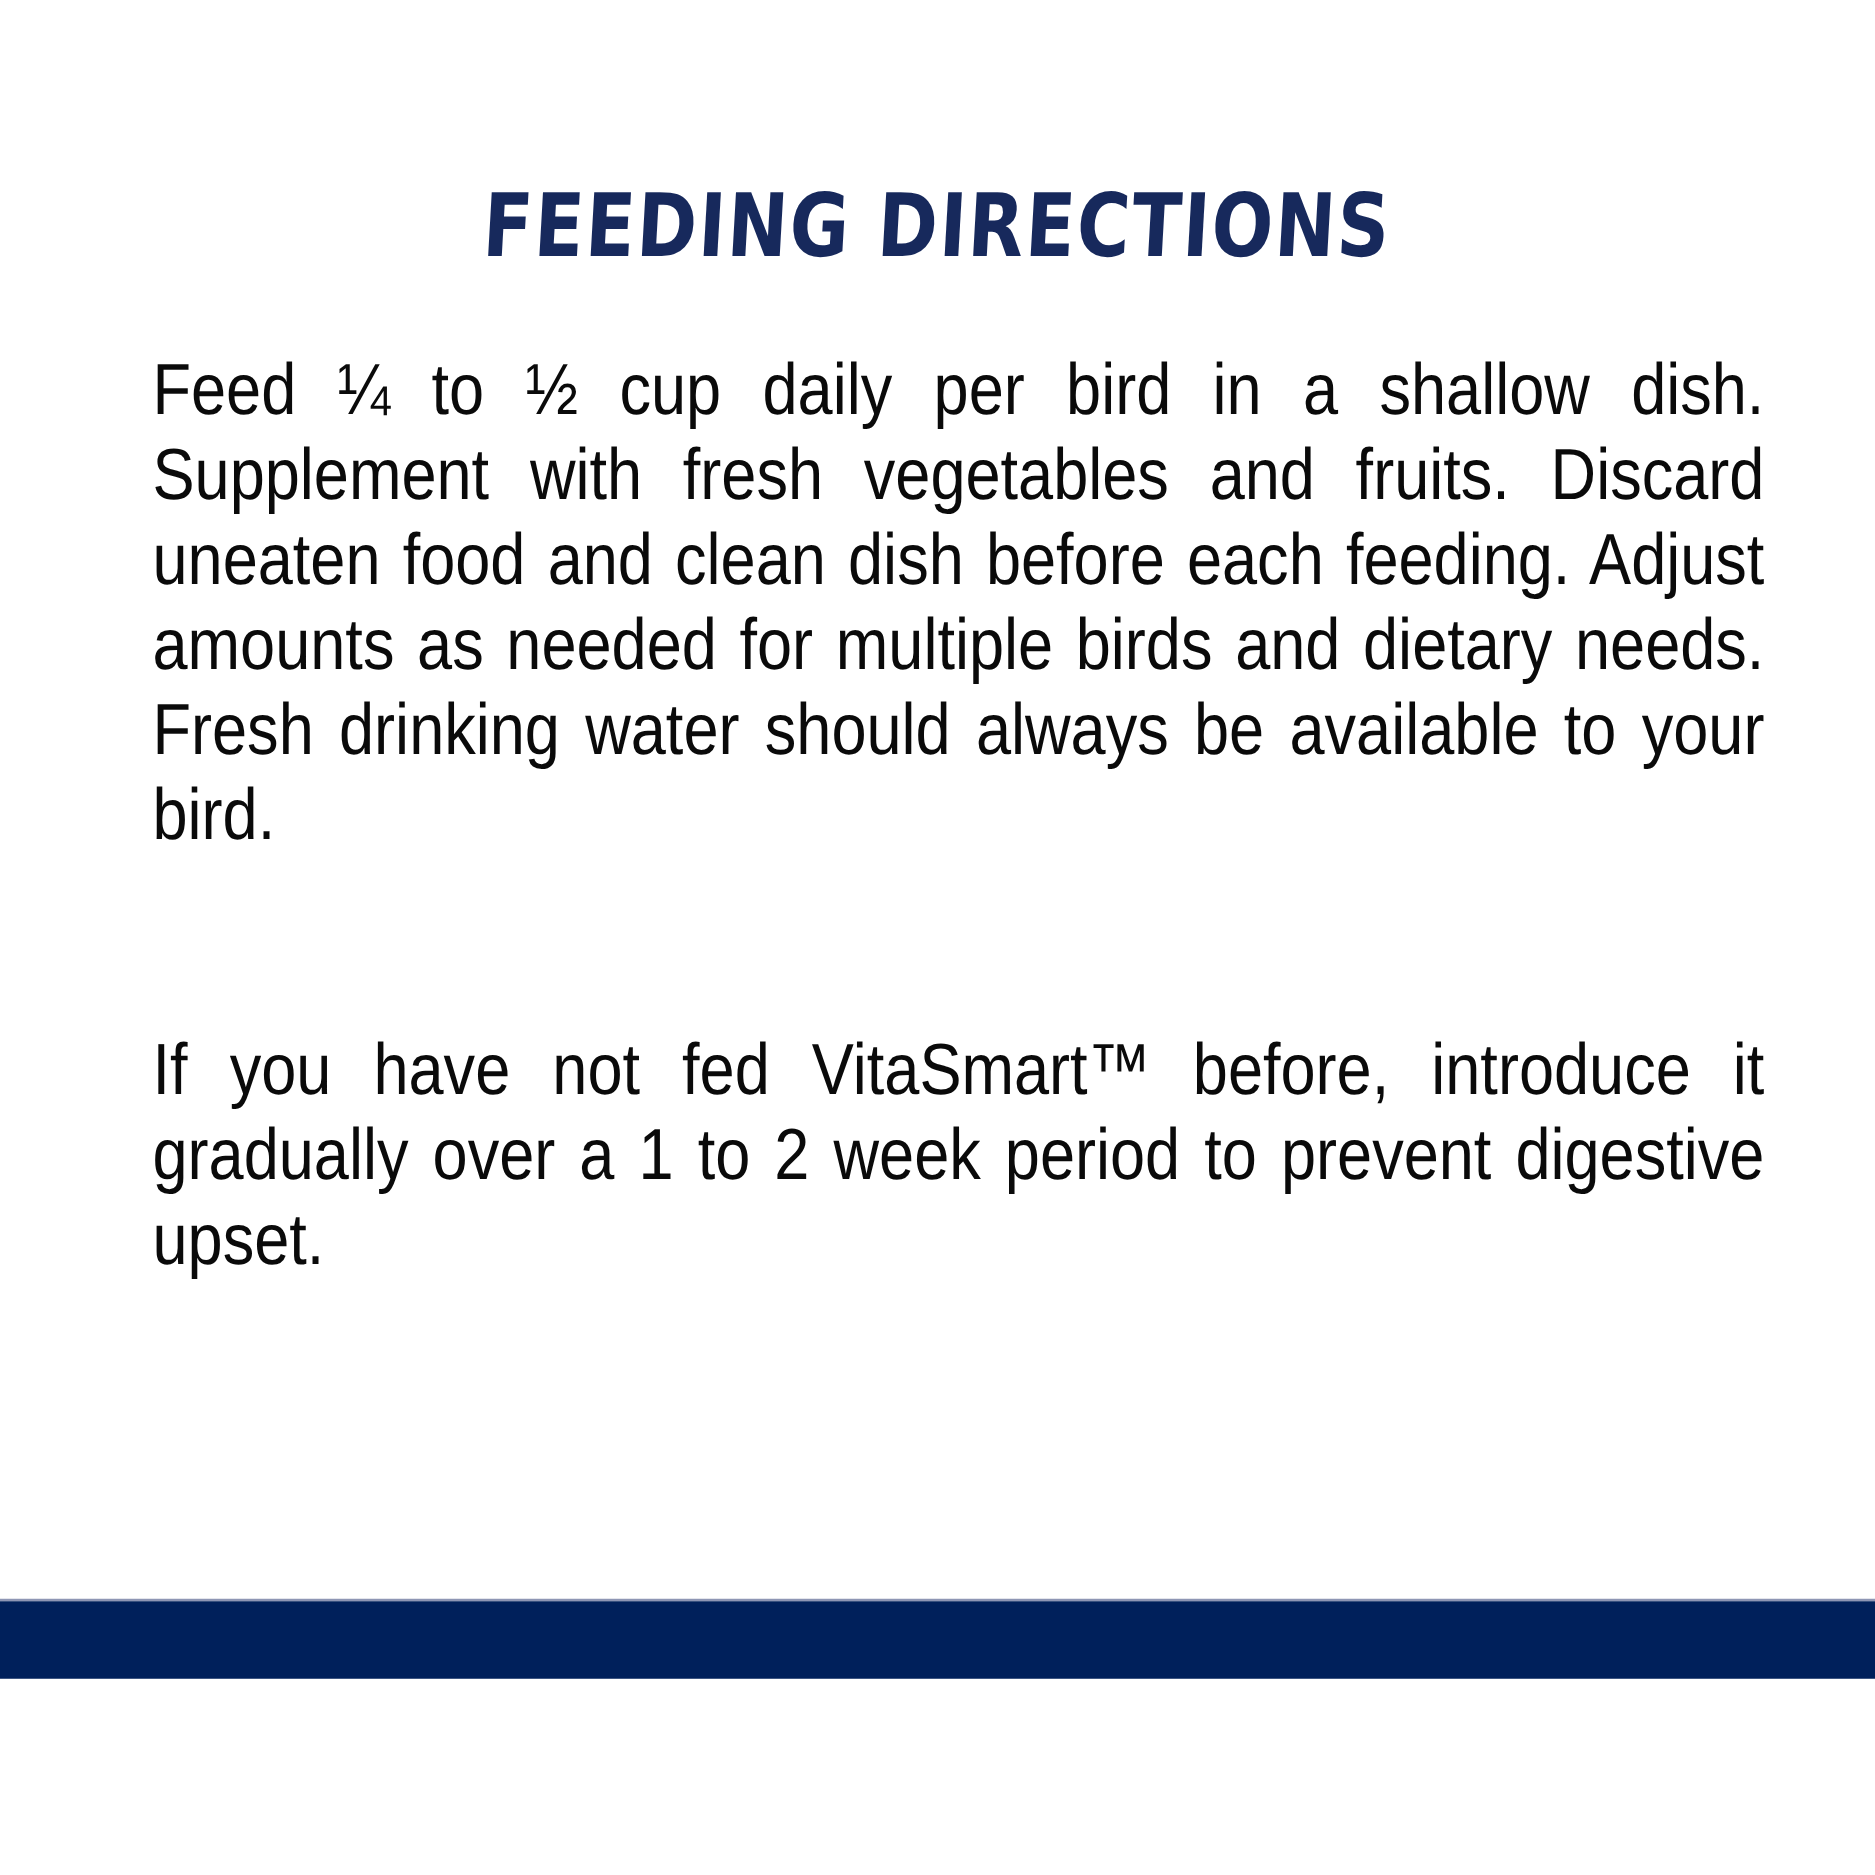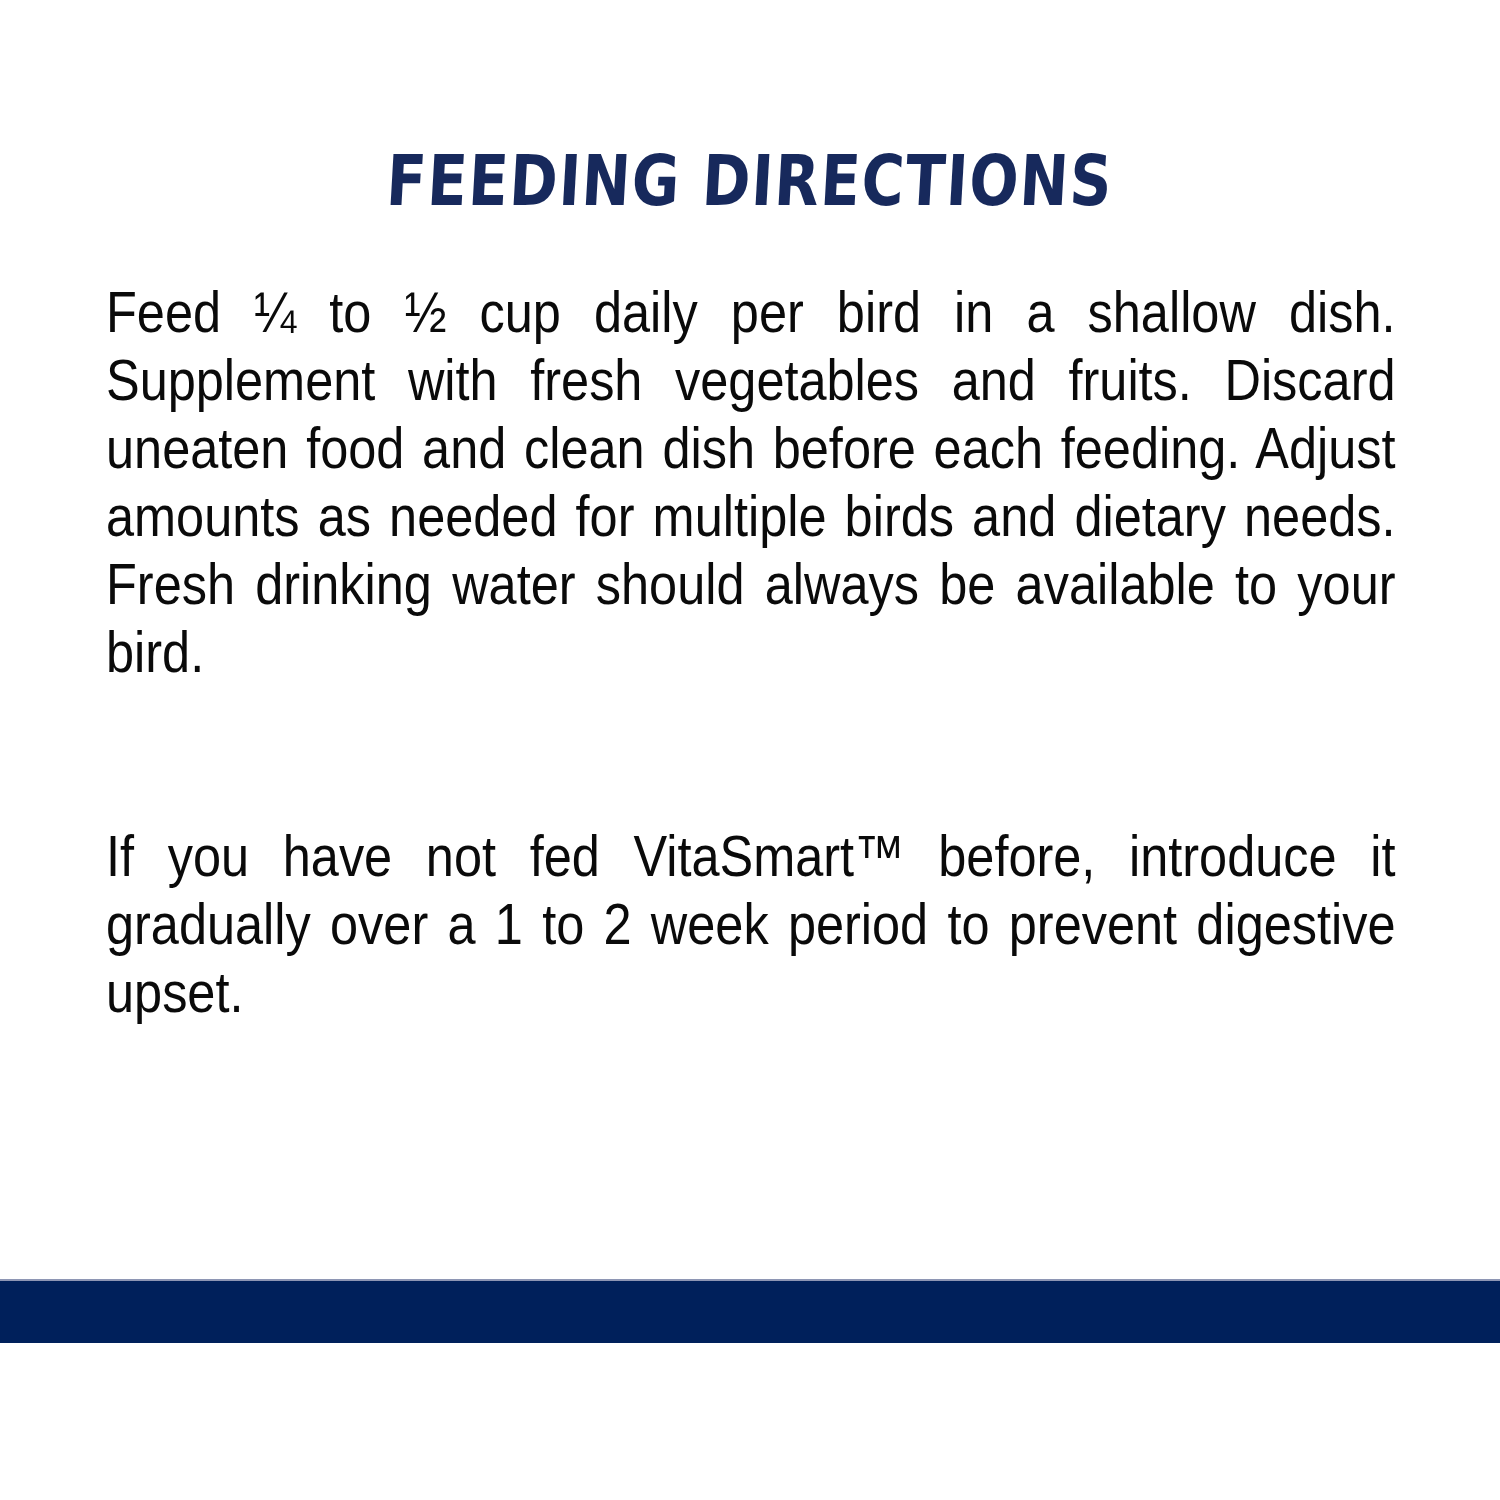--- a/index.html
+++ b/index.html
@@ -42,21 +42,21 @@
     transform: scaleX(0.92) skewX(-3.5deg);
     transform-origin: center;
     text-transform: uppercase;
     font-variant: small-caps;
     white-space: nowrap;
   }
 
   
   .body-copy {
     position: absolute;
-    left: 106px;
+    left: 122px;
     top: 278px;
     width: 1290px;
   }
   .para {
     font-family: "Liberation Sans Narrow", "Liberation Sans", sans-serif;
     font-stretch: condensed;
     font-size: 58px;
     line-height: 68px;
     color: #0a0a0a;
     text-align: justify;

